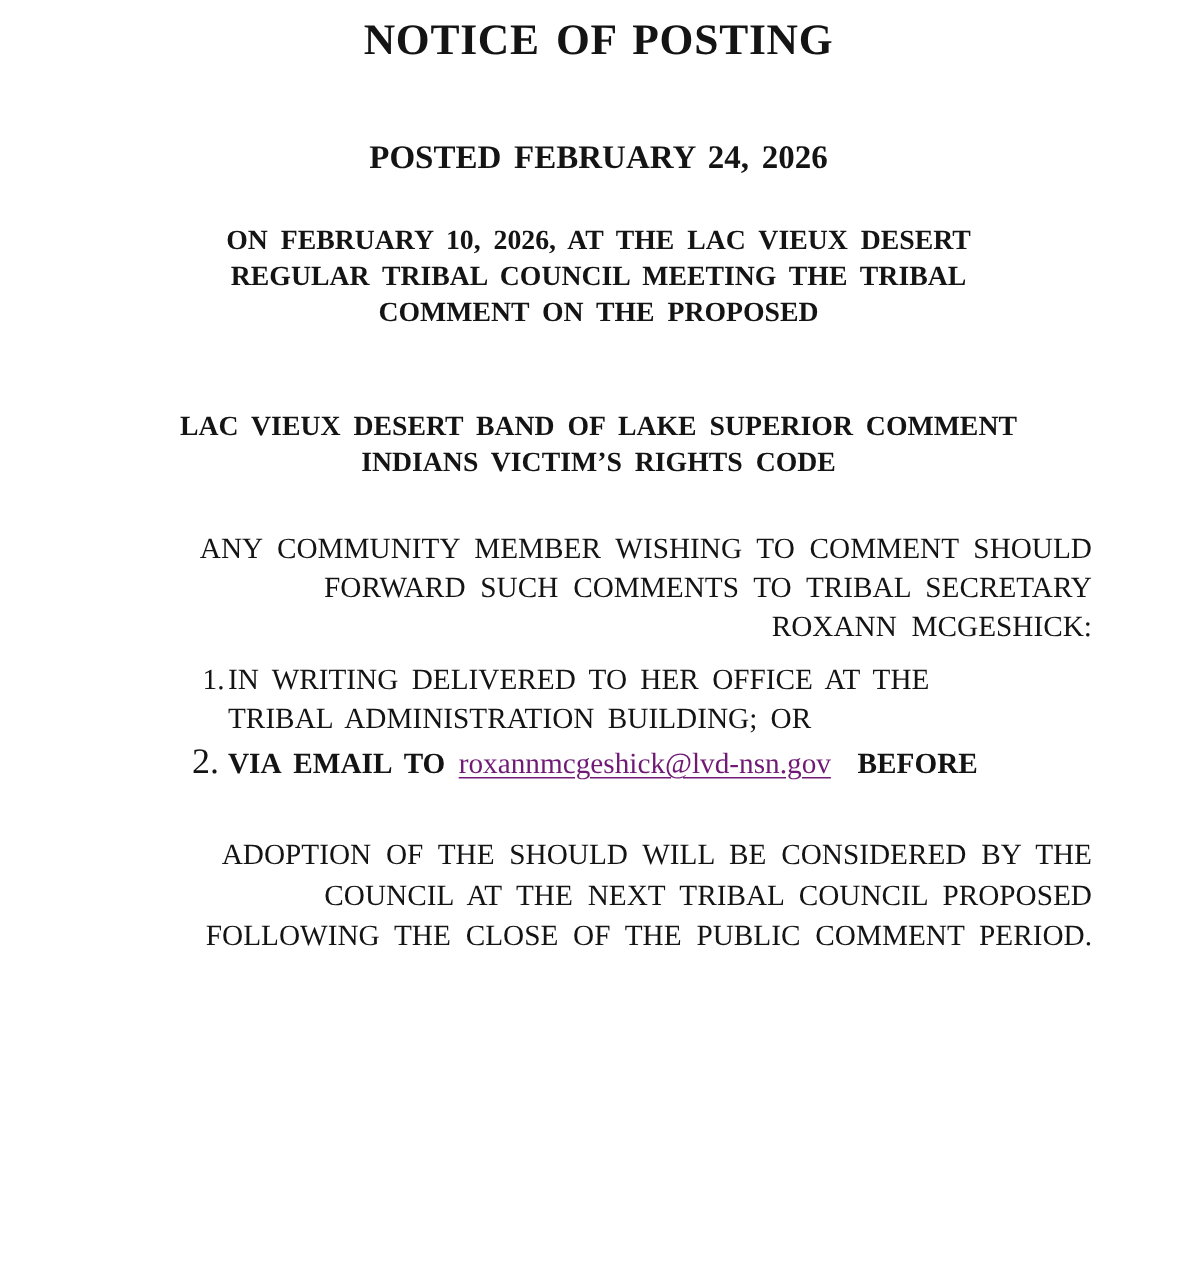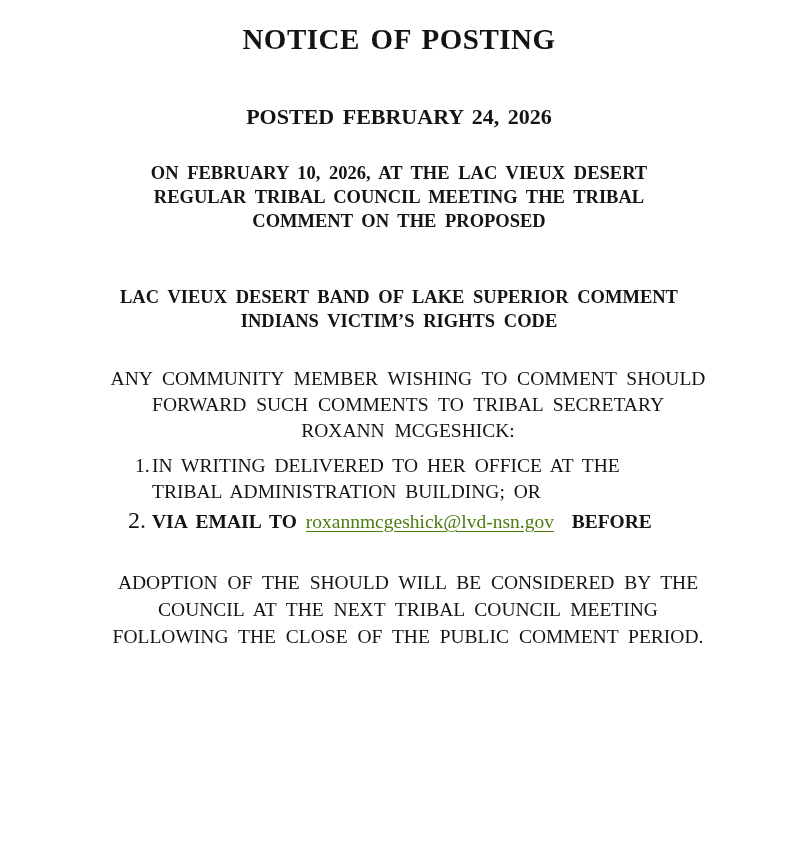--- a/index.html
+++ b/index.html
@@ -7,21 +7,21 @@
     padding: 0;
     background: #ffffff;
     width: 798px;
     height: 850px;
     overflow: hidden;
   }
   .page {
     width: 798px;
     height: 850px;
     box-sizing: border-box;
-    padding-top: 24px;
+    padding-top: 12px;
     font-family: "Liberation Serif", "DejaVu Serif", serif;
     color: #141414;
     background: #ffffff;
   }
   .center-block { text-align: center; }
   .doc-title {
     font-size: 29px;
     font-weight: bold;
     line-height: 30px;
     letter-spacing: 0.5px;
@@ -41,21 +41,21 @@
     word-spacing: 4px;
     text-align: center;
   }
   .motion-para   { margin-top: 33px; }
   .code-title    { margin-top: 52px; }
   .period-para   { margin-top: 42px; }
   .body-para {
     font-size: 19.5px;
     line-height: 26px;
     word-spacing: 5px;
-    text-align: center;
+    text-align: right;
     margin-left: 88px;
     margin-right: 70px;
   }
   .intro-para    { margin-top: 33px; }
   .adoption-para { margin-top: 34px; line-height: 27px; }
   .num-list {
     margin-top: 9px;
     margin-left: 88px;
     font-size: 19.5px;
     line-height: 26px;
@@ -68,21 +68,21 @@
     padding-left: 47px;
   }
   .marker-big {
     font-size: 24px;
     padding-left: 40px;
   }
   .item2 { margin-top: 2px; }
   .item-text { flex: 1 1 auto; }
   .pre { white-space: pre; font-weight: bold; }
   a.email-link {
-    color: #4d7c0f;
+    color: #701a75;
     text-decoration: underline;
     text-underline-offset: 3px;
   }
 </style>
 </head>
 <body>
 
 <div class="page">
 
   <div class="center-block doc-title">NOTICE OF POSTING</div>
@@ -123,17 +123,17 @@
         <div>
           <span class="pre">VIA EMAIL TO </span><a href="#" class="email-link">roxannmcgeshick@lvd-nsn.gov</a><span class="pre">  BEFORE</span>
         </div>
       </div>
     </div>
 
   </div>
 
   <div class="body-para adoption-para">
     <div>ADOPTION OF THE SHOULD WILL BE CONSIDERED BY THE</div>
-    <div>COUNCIL AT THE NEXT TRIBAL COUNCIL MEETING</div>
+    <div>COUNCIL AT THE NEXT TRIBAL COUNCIL PROPOSED</div>
     <div>FOLLOWING THE CLOSE OF THE PUBLIC COMMENT PERIOD.</div>
   </div>
 
 </div>
 
 </body></html>

